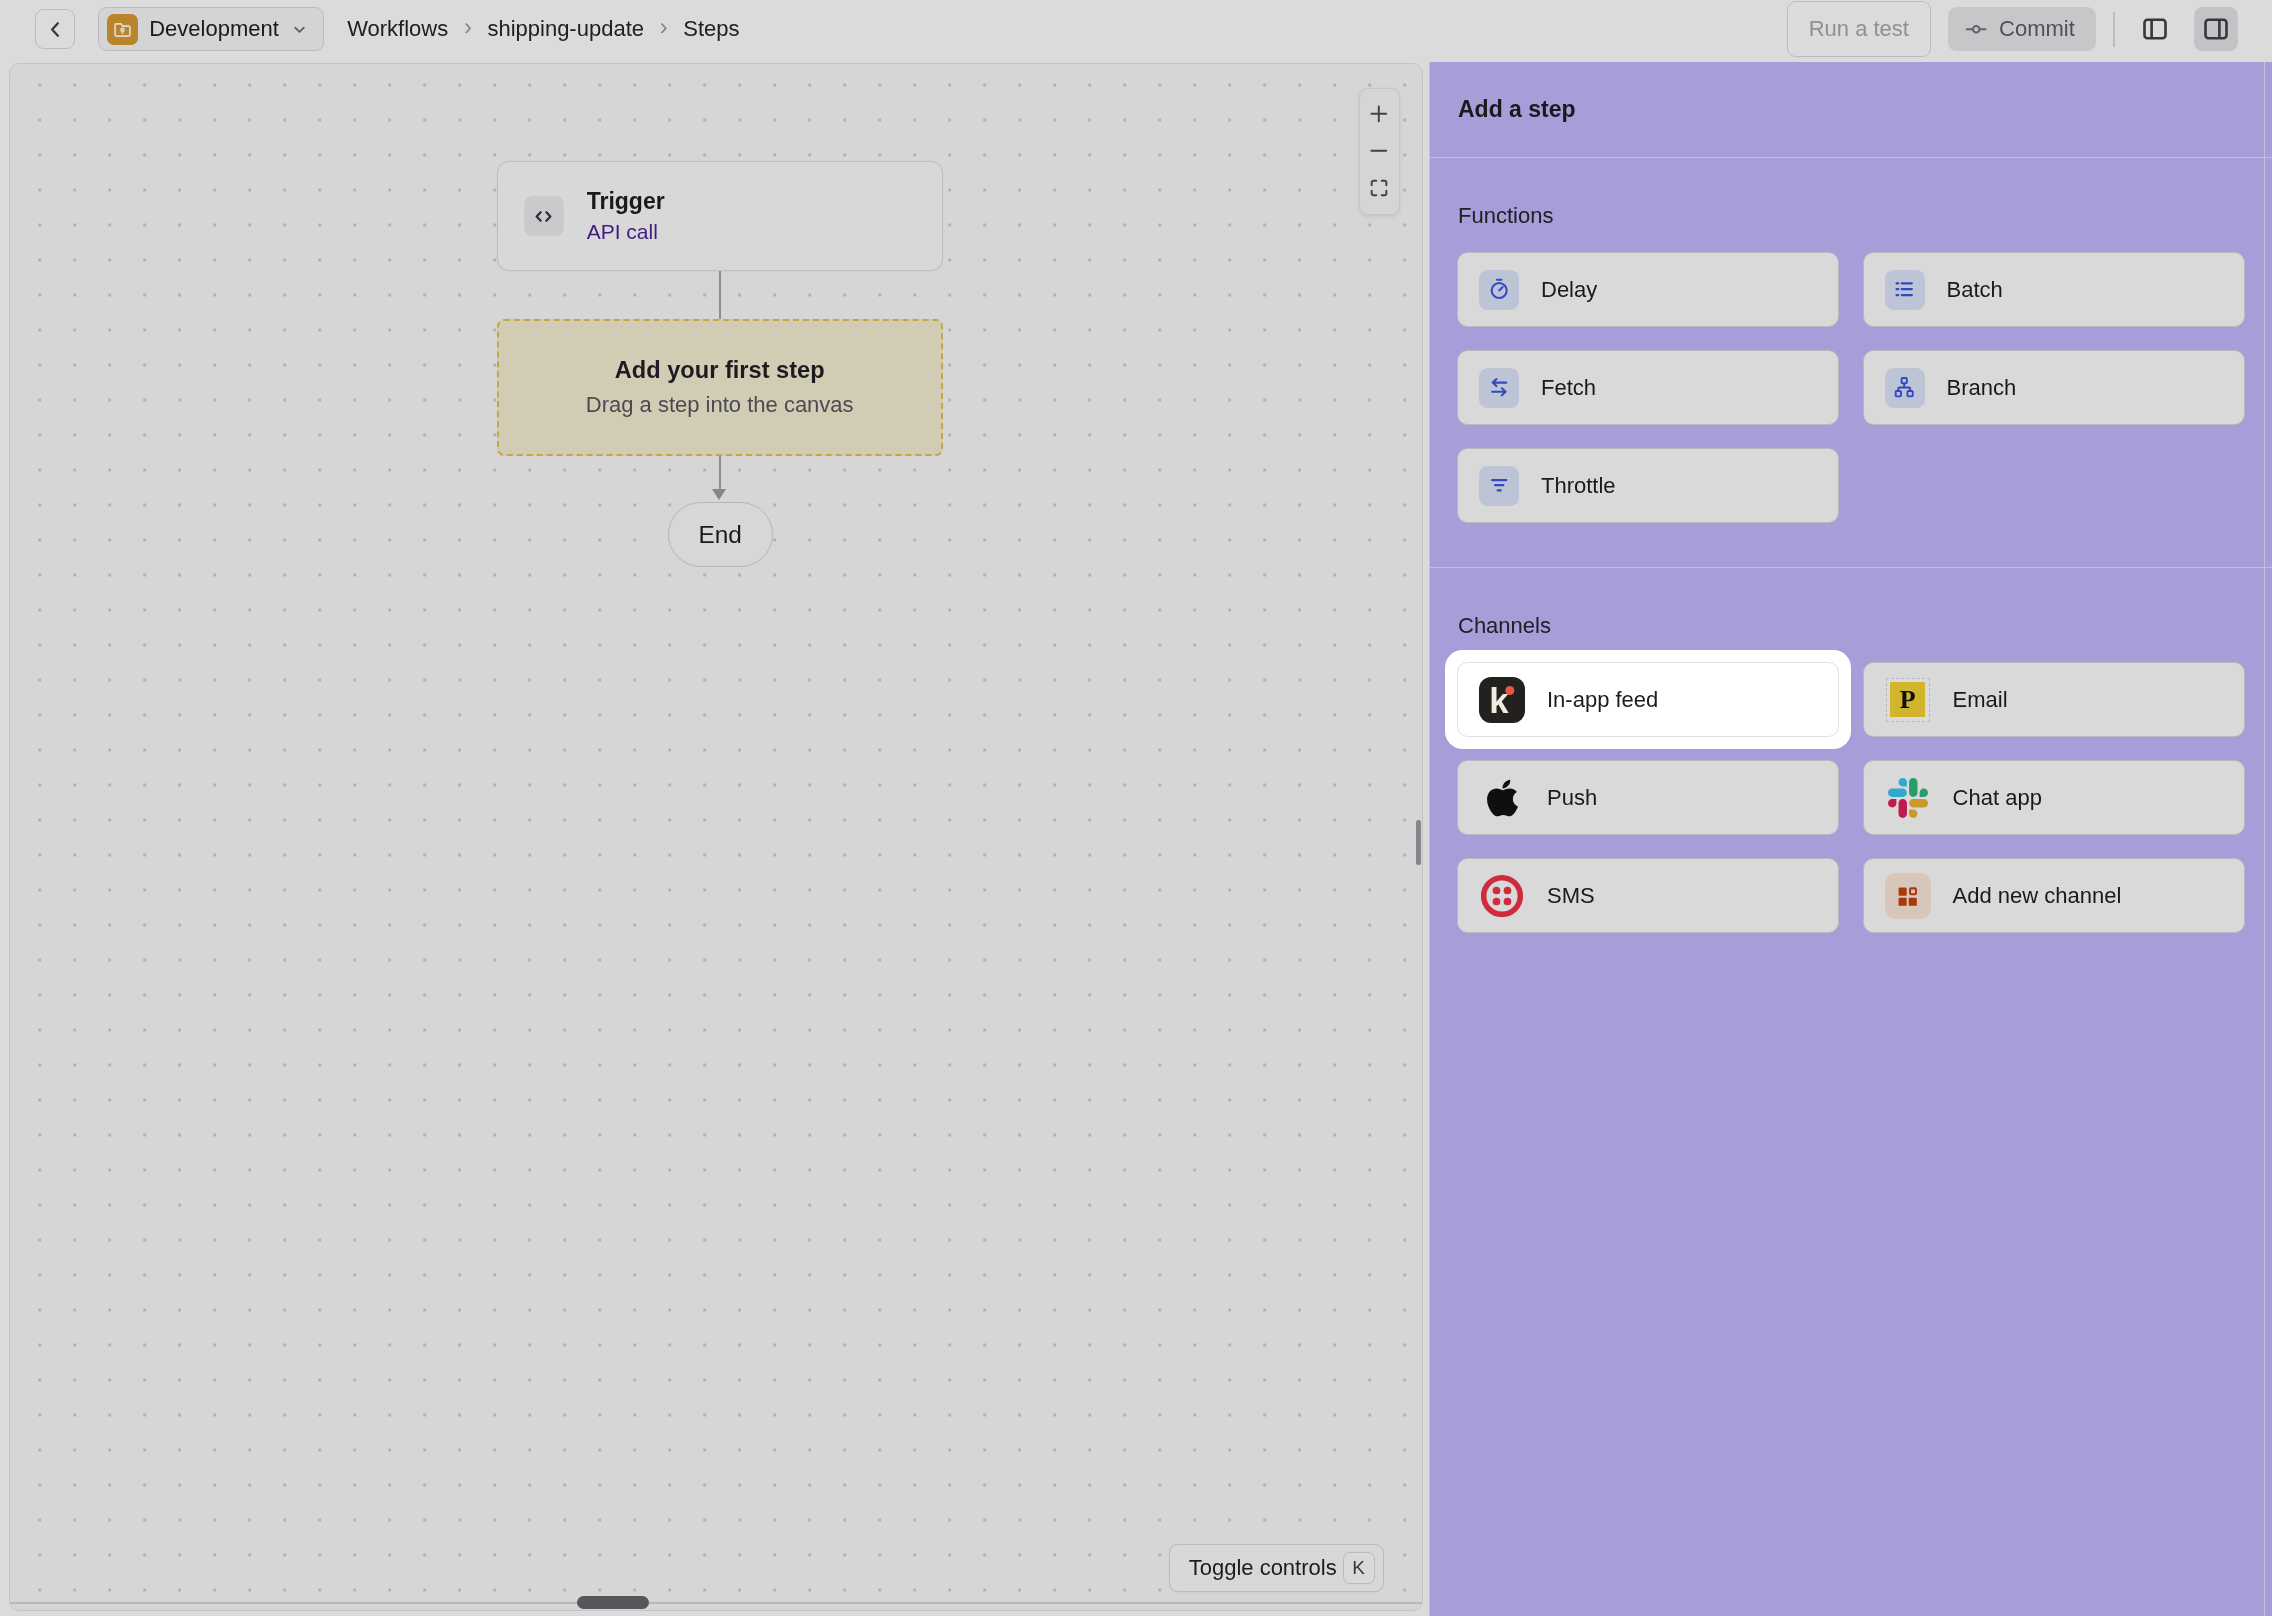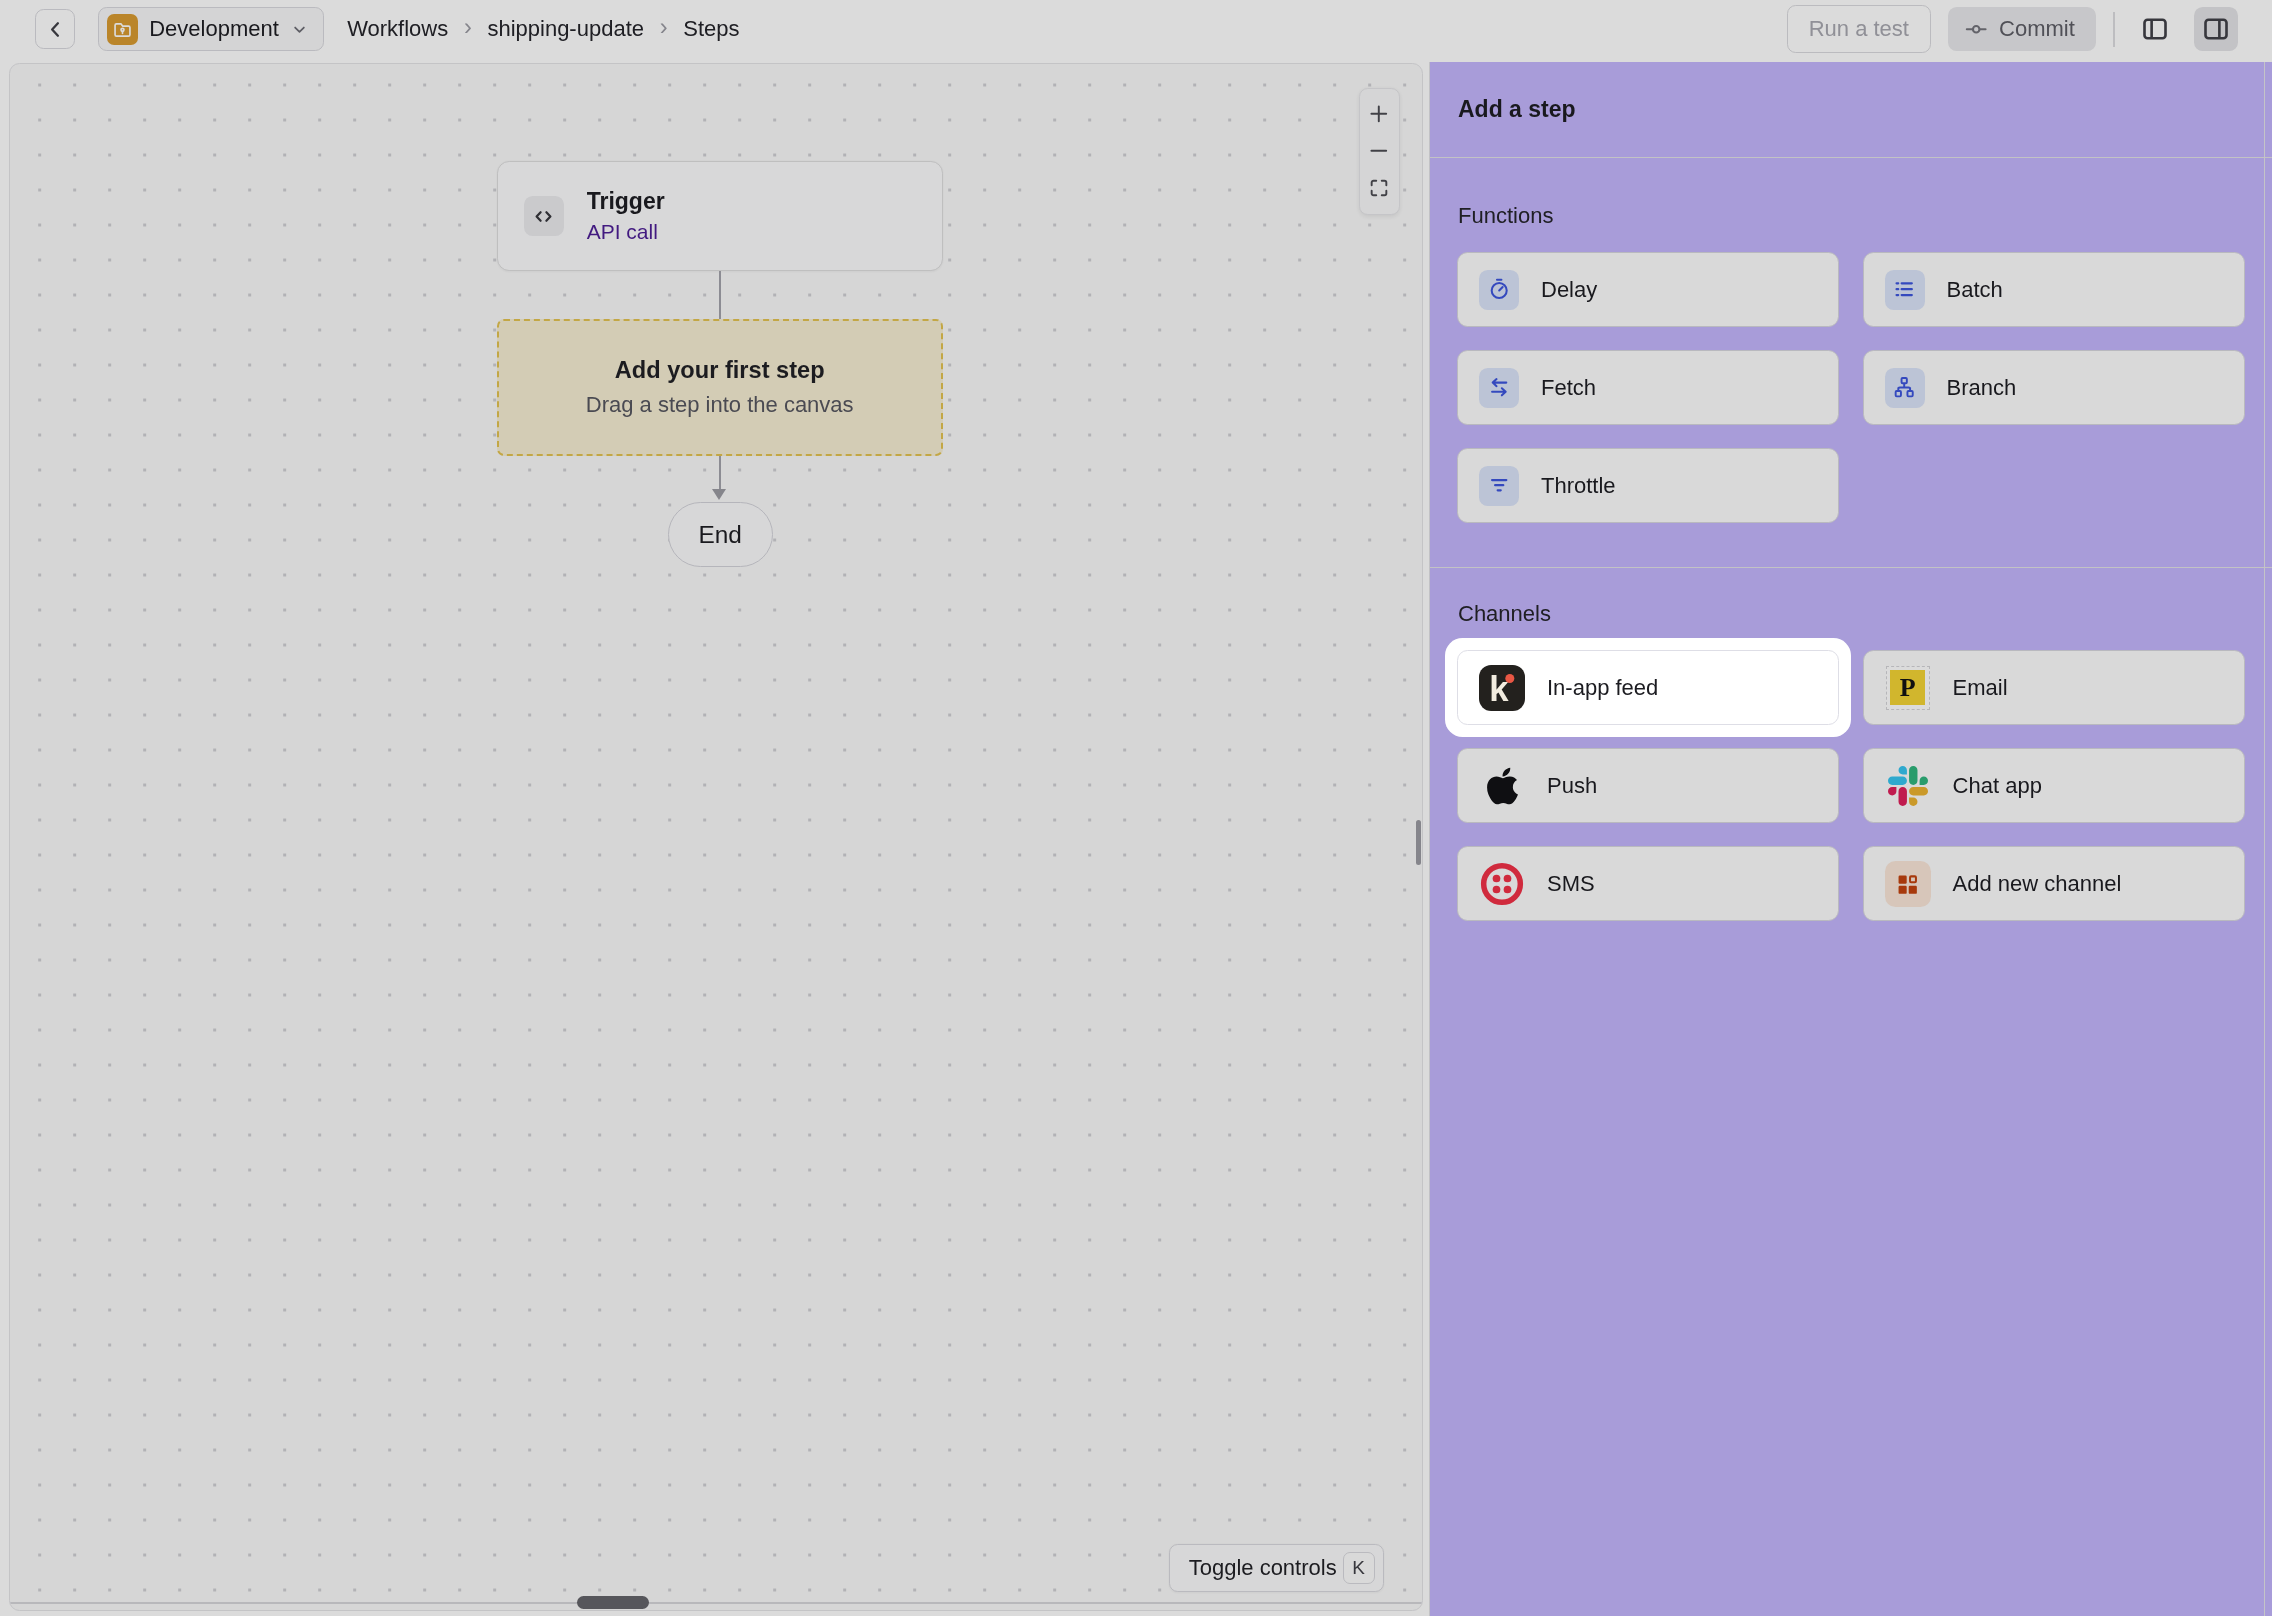--- a/index.html
+++ b/index.html
@@ -26,21 +26,21 @@
     display:flex; align-items:center; gap:11.3px; height:44px; padding:0 14px 0 7.9px;
     border:1.3px solid #d9d9de; border-radius:8.7px; background:#f7f7f8; cursor:pointer;
   }
   .env-icon { width:31px; height:31px; border-radius:7px; background:#d99b2f; display:flex; align-items:center; justify-content:center; }
   .env-label { font-size:22px; font-weight:500; color:#1c1c21; }
   .crumbs { display:flex; align-items:center; gap:15.7px; font-size:22px; }
   .crumb { color:#232329; font-weight:500; cursor:pointer; }
   .crumb-sep { color:#9b9ba3; font-size:23.6px; transform:translateY(-1.7px); }
   .topbar-right { margin-left:auto; display:flex; align-items:center; gap:17.5px; }
   .btn-ghost {
-    height:48px; padding:0 21px; border:1.3px solid #dadade; border-radius:8.7px;
+    height:56px; padding:0 21px; border:1.3px solid #dadade; border-radius:8.7px;
     background:#fff; color:#a7a7af; font-size:22px; font-weight:500; cursor:pointer;
   }
   .btn-commit {
     height:44px; padding:0 21px 0 15.7px; border:none; border-radius:8.7px; background:#e8e8eb;
     color:#5c5c64; font-size:22px; font-weight:500; display:flex; align-items:center; gap:10.5px; cursor:pointer;
   }
   .tb-divider { width:1.7px; height:35px; background:#dcdce0; }
   .panel-toggle { width:44px; height:44px; border-radius:8.7px; background:transparent; display:flex; align-items:center; justify-content:center; cursor:pointer; border:none; }
   .panel-toggle.active { background:#e3e3e7; }
 
@@ -100,21 +100,21 @@
   
   .panel {
     position:absolute; left:1429px; top:62px; width:844px; height:1559px;
     background:#c4b5fd; border-left:1.3px solid #e2e2e6;
   }
   .panel-gutter { position:absolute; right:7.9px; top:0; width:1.3px; height:100%; background:#e4e4e8; }
   .panel-header { height:96px; display:flex; align-items:center; padding:0 28px; border-bottom:1.3px solid #e2e2e6; }
   .panel-title { font-size:23px; font-weight:600; color:#1c1c21; }
   .section-label { font-size:22px; font-weight:500; color:#232329; padding:0 28px; }
   .fn-label { margin-top:45px; }
-  .ch-label { margin-top:33px; }
+  .ch-label { margin-top:45px; }
   .section-divider { margin-top:44px; height:1.3px; background:#e2e2e6; }
   .card-grid { display:grid; grid-template-columns:382px 382px; column-gap:23.6px; row-gap:23px; padding:23px 0 0 27px; }
   .step-card {
     height:75px; background:#fdfdfd; border:1.3px solid #d8d8de; border-radius:10.5px;
     display:flex; align-items:center; gap:22px; padding:0 21px; cursor:grab;
   }
   .step-card-label { font-size:22px; font-weight:500; color:#1c1c21; }
   .fn-iconbox { width:40px; height:40px; border-radius:8.7px; background:#dbe4fa; display:flex; align-items:center; justify-content:center; flex:none; }
   .ch-iconbox { width:46px; height:46px; display:flex; align-items:center; justify-content:center; flex:none; }
   .addch-iconbox { width:46px; height:46px; border-radius:10.5px; background:#fbe7d9; display:flex; align-items:center; justify-content:center; flex:none; }

